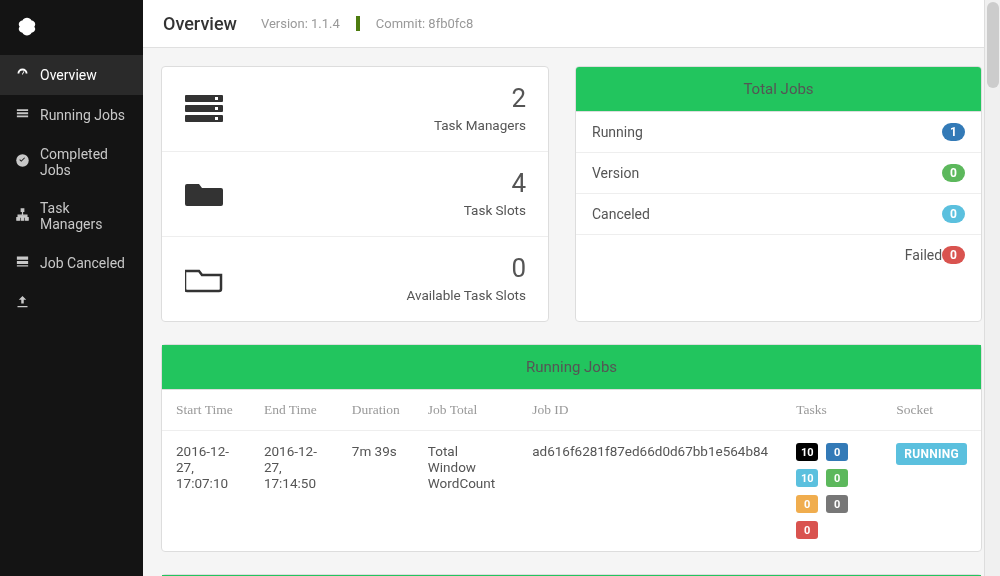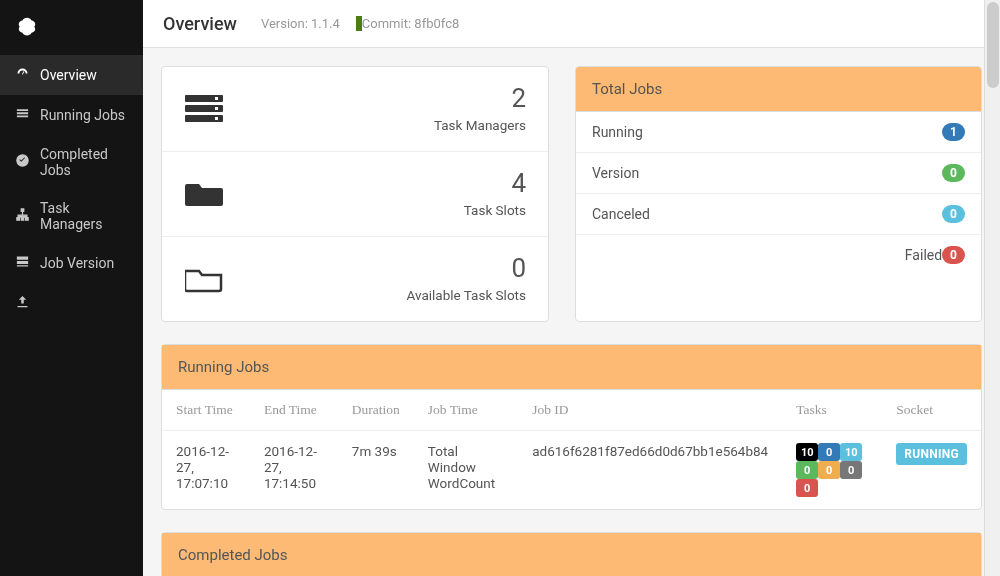--- a/index.html
+++ b/index.html
@@ -7,53 +7,53 @@
 .page { width:1000px; height:576px; display:flex; position:relative; }
 .sidebar { width:143px; background:#141414; color:#bbb; flex-shrink:0; display:flex; flex-direction:column; padding-top:10px; }
 .logo { padding:6px 16px 14px; }
 .logo-shape { width:22px; height:22px; display:inline-block; }
 .nav-item { display:flex; align-items:center; gap:10px; padding:11px 14px; color:#c8c8c8; cursor:pointer; font-size:14px; }
 .nav-item.active { background:#2a2a2a; color:#fff; }
 .nav-icon { width:16px; text-align:center; flex-shrink:0; }
 .main { flex:1; display:flex; flex-direction:column; overflow:hidden; }
 .header { background:#fff; border-bottom:1px solid #e0e0e0; display:flex; align-items:center; padding:0 20px; height:48px; }
 .header h1 { font-size:18px; font-weight:500; color:#333; margin-right:24px; }
-.header .meta { color:#999; font-size:13px; margin-right:16px; border-left:6px solid #4d7c0f; }
+.header .meta { color:#999; font-size:13px; margin-right:16px; border-left:4px solid #4d7c0f; padding-left:16px; }
 .header .meta:first-of-type { border-left:none; padding-left:0; }
 .content { flex:1; overflow-y:auto; padding:18px; }
 .content::-webkit-scrollbar { width:10px; }
 .content::-webkit-scrollbar-track { background:#f0f0f0; }
 .content::-webkit-scrollbar-thumb { background:#ccc; border-radius:5px; }
 .panels-row { display:flex; gap:26px; margin-bottom:22px; }
 .panel { background:#fff; border:1px solid #ddd; border-radius:4px; overflow:hidden; }
 .stats-panel { width:388px; }
 .stat-row { display:flex; align-items:center; justify-content:space-between; padding:18px 22px; border-bottom:1px solid #eee; }
 .stat-row:last-child { border-bottom:none; }
 .stat-icon { width:40px; height:36px; display:flex; align-items:center; justify-content:center; }
 .stat-right { text-align:right; }
 .stat-num { font-size:26px; color:#555; font-weight:400; line-height:1; }
 .stat-lbl { font-size:13.5px; color:#555; margin-top:6px; }
 .totals-panel { flex:1; }
-.panel-heading { padding:13px 16px; border-bottom:1px solid #ddd; color:#555; background:#fdba74; font-size:15px; }
+.panel-heading { padding:13px 16px; border-bottom:1px solid #ddd; color:#555; background:#22c55e; font-size:15px;text-align:center; }
 .total-row { display:flex; align-items:center; justify-content:space-between; padding:11px 16px; border-bottom:1px solid #eee; }
 .total-row:last-child { border-bottom:none;justify-content:flex-end; }
 .total-label { color:#555; }
 .badge { display:inline-block; min-width:20px; padding:2px 8px; border-radius:10px; color:#fff; font-size:12px; font-weight:700; text-align:center; }
 .b-blue { background:#337ab7; }
 .b-green { background:#5cb85c; }
 .b-cyan { background:#5bc0de; }
 .b-red { background:#d9534f; }
 .b-orange { background:#f0ad4e; }
 .b-gray { background:#777; }
 .b-black { background:#000; }
 .table { width:100%; border-collapse:collapse; }
 .table th, .table td { text-align:left; padding:12px 14px; vertical-align:top; font-size:13.5px; }
 .table th { color:#999; font-weight:500; border-bottom:1px solid #eee;font-family:Liberation Serif, serif; }
 .table td { color:#555; border-top:1px solid #f2f2f2; }
-.task-badges { display:flex; flex-wrap:wrap; gap:0; width:72px; }
+.task-badges { display:flex; flex-wrap:wrap; gap:8px; width:72px; }
 .task-badge { width:22px; height:18px; border-radius:3px; color:#fff; font-size:11px; display:flex; align-items:center; justify-content:center; font-weight:700; }
 .status-label { display:inline-block; background:#5bc0de; color:#fff; font-size:12px; font-weight:700; padding:4px 8px; border-radius:3px; letter-spacing:0.3px; }
 .panel-section { background:#fff; border:1px solid #ddd; border-radius:4px; margin-bottom:22px; }
 .outer-scroll { position:absolute; right:0; top:0; width:16px; height:100%; background:#f0f0f0; border-left:1px solid #ddd; }
 .outer-scroll .thumb { position:absolute; left:2px; width:12px; background:#ccc; border-radius:6px; top:2px; height:86px; }
 </style>
 </head>
 <body>
 
 <div class="page">
@@ -88,21 +88,21 @@
     <div class="nav-item">
       <span class="nav-icon"><svg width="15" height="15" viewBox="0 0 24 24" fill="currentColor">
             <path d="M10 3h4v4h-4zm-7 14h4v4H3zm7 0h4v4h-4zm7 0h4v4h-4zM12 7v4M5 17v-4h14v4M12 13v-2" stroke="currentColor" stroke-width="2" fill="currentColor"></path>
           </svg></span>
       <span>Task Managers</span>
     </div>
     <div class="nav-item">
       <span class="nav-icon"><svg width="15" height="15" viewBox="0 0 24 24" fill="currentColor">
             <path d="M3 4h18v5H3zm0 7h18v5H3zm0 7h18v2H3z"></path>
           </svg></span>
-      <span>Job Version</span>
+      <span>Job Canceled</span>
     </div>
     <div class="nav-item">
       <span class="nav-icon"><svg width="15" height="15" viewBox="0 0 24 24" fill="currentColor">
             <path d="M12 3l6 6h-4v6h-4V9H6zM4 19h16v2H4z"></path>
           </svg></span>
     </div>
   </aside>
 
   <main class="main">
     <div class="header">
@@ -183,21 +183,21 @@
       </div>
 
       <div class="panel-section">
         <div class="panel-heading">Running Jobs</div>
         <table class="table">
           <thead>
               <tr id="running-head">
                 <th>Start Time</th>
                 <th>End Time</th>
                 <th>Duration</th>
-                <th>Job Time</th>
+                <th>Job Total</th>
                 <th>Job ID</th>
                 <th>Tasks</th>
                 <th>Socket</th>
               </tr>
             </thead>
           <tbody id="running-body">
               <tr>
                 <td>2016-12-27, 17:07:10</td>
                 <td>2016-12-27, 17:14:50</td>
                 <td>7m 39s</td>

